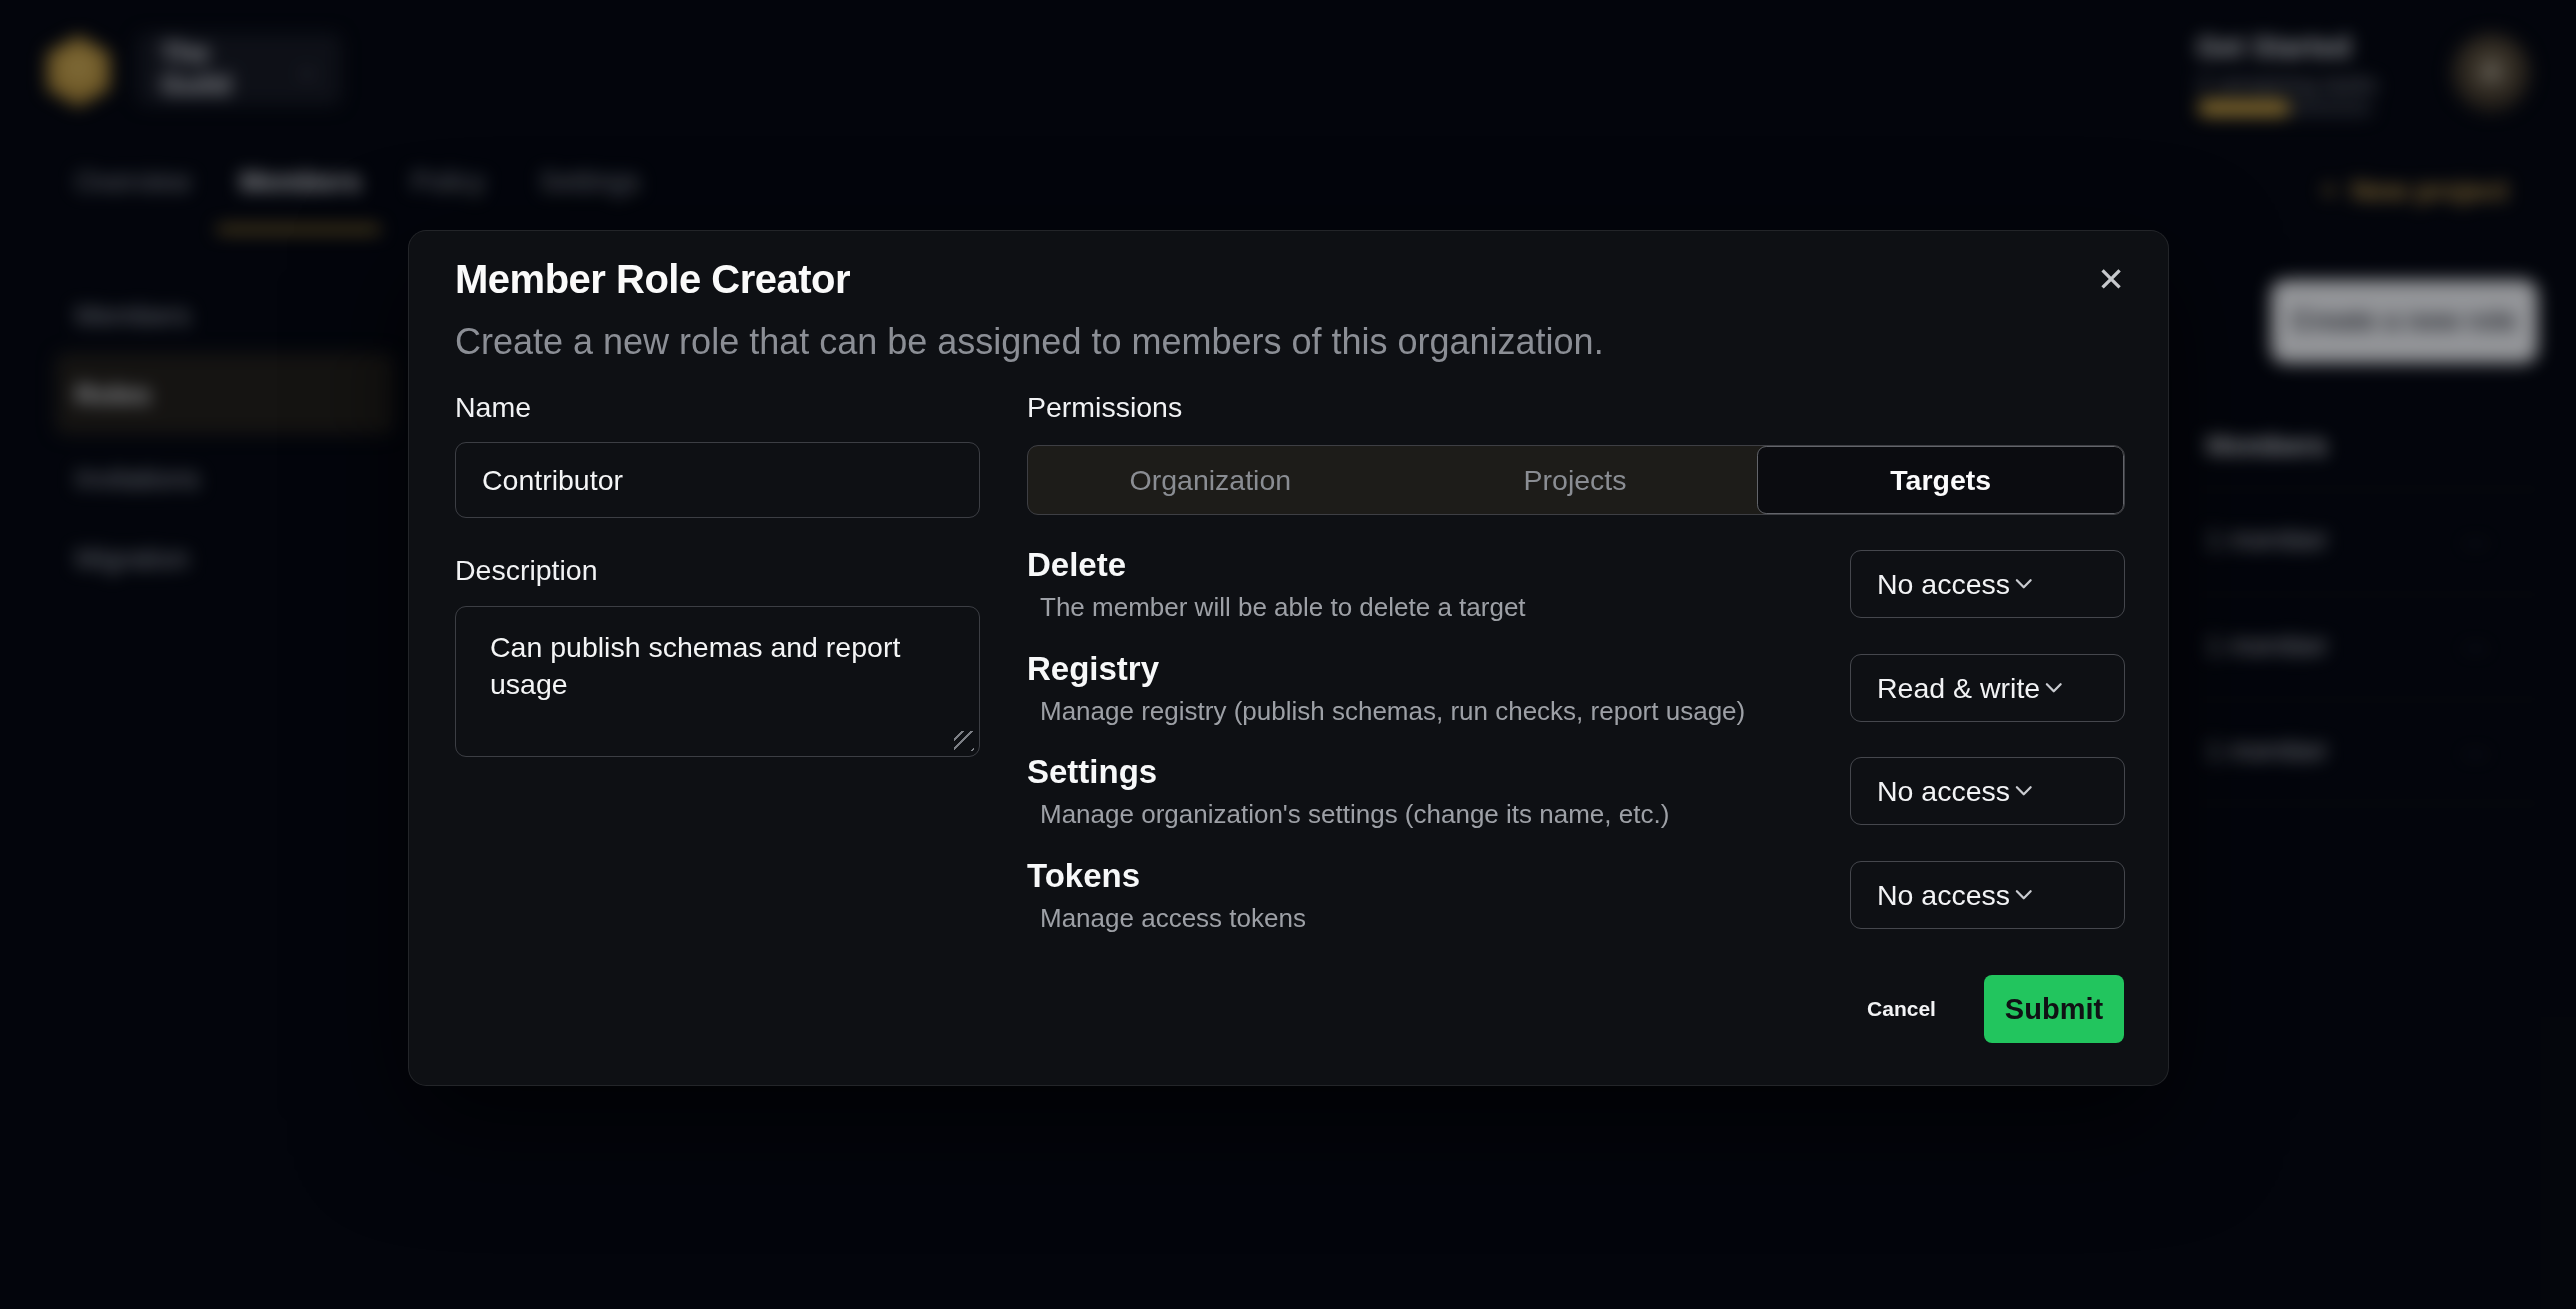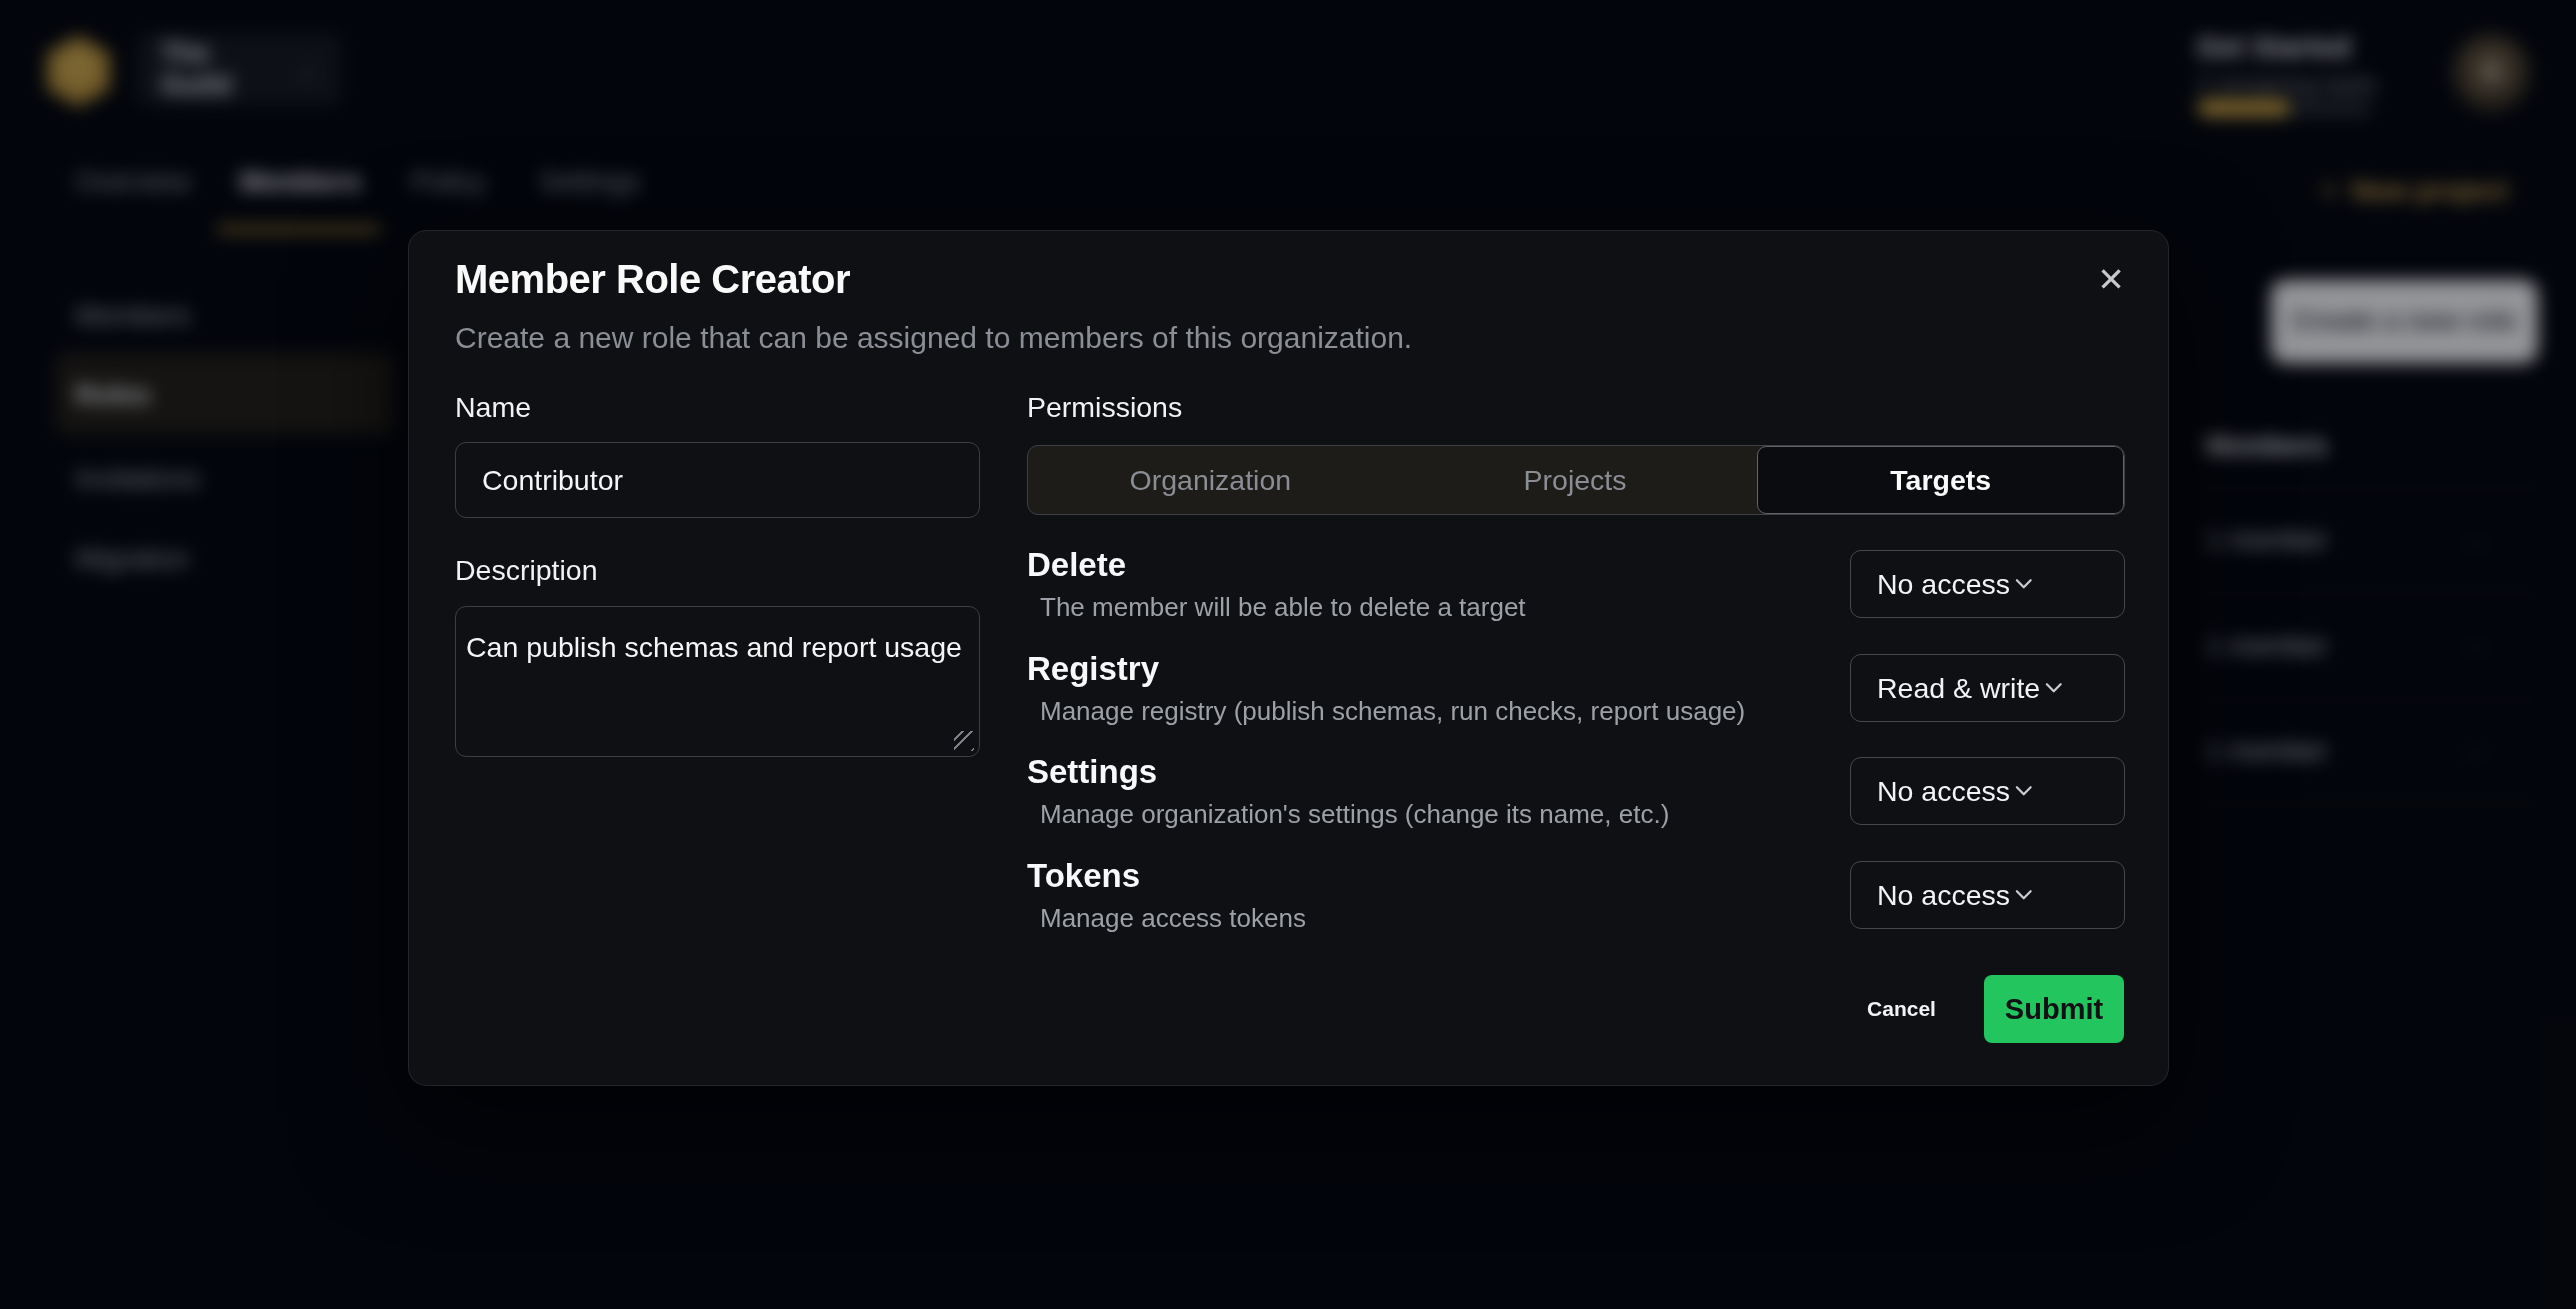--- a/index.html
+++ b/index.html
@@ -56,32 +56,32 @@
 
   
   .scrim { position:absolute; inset:0; background:rgba(3,6,12,0.40); }
 
   
   .modal { position:absolute; left:408px; top:230px; width:1761px; height:856px;
     background:#0e1014; border:1.8px solid rgba(255,255,255,0.09); border-radius:18.4px;
     box-shadow:0 37px 110px rgba(0,0,0,0.7); }
   .modal-title { position:absolute; left:46px; top:26px; color:#fafafa; font-size:40px;
     font-weight:700; letter-spacing:-0.5px; }
-  .modal-subtitle { position:absolute; left:46px; top:90px; color:#8b8e95; font-size:30px; }
+  .modal-subtitle { position:absolute; left:46px; top:90px; color:#8b8e95; font-size:36px; }
   .modal-close { position:absolute; right:33px; top:24px; width:48px; height:48px;
     display:flex; align-items:center; justify-content:center; color:#c6c8cc; font-size:33px;
     cursor:pointer; }
 
   .field-label { position:absolute; color:#f1f2f4; font-size:28.5px; font-weight:500; }
   .text-input { position:absolute; left:46px; top:211px; width:525px; height:76px;
     background:transparent; border:1.8px solid #3c3e44; border-radius:11px; color:#f4f5f6;
     font-size:28.5px; display:flex; align-items:center; padding:0 26px; }
   .textarea { position:absolute; left:46px; top:375px; width:525px; height:151px;
     background:transparent; border:1.8px solid #3c3e44; border-radius:11px; color:#f4f5f6;
-    font-size:28.5px; padding:22px 10px; line-height:1.3; }
+    font-size:28.5px; padding:22px 34px; line-height:1.3; }
   .textarea::after { content:""; position:absolute; right:5.5px; bottom:5.5px; width:20px;
     height:20px;
     background:repeating-linear-gradient(135deg, transparent 0 5.5px, #7c7f85 5.5px 7.3px,
       transparent 7.3px 12px, #7c7f85 12px 13.8px, transparent 13.8px 20px); }
 
   .segmented { position:absolute; left:618px; top:214px; width:1098px; height:70px;
     background:#1d1c19; border:1.8px solid #3e3f44; border-radius:11px; display:flex;
     overflow:hidden; }
   .segment { flex:1 1 0; display:flex; align-items:center; justify-content:center;
     color:#8a8d93; font-size:28.5px; font-weight:500; }

